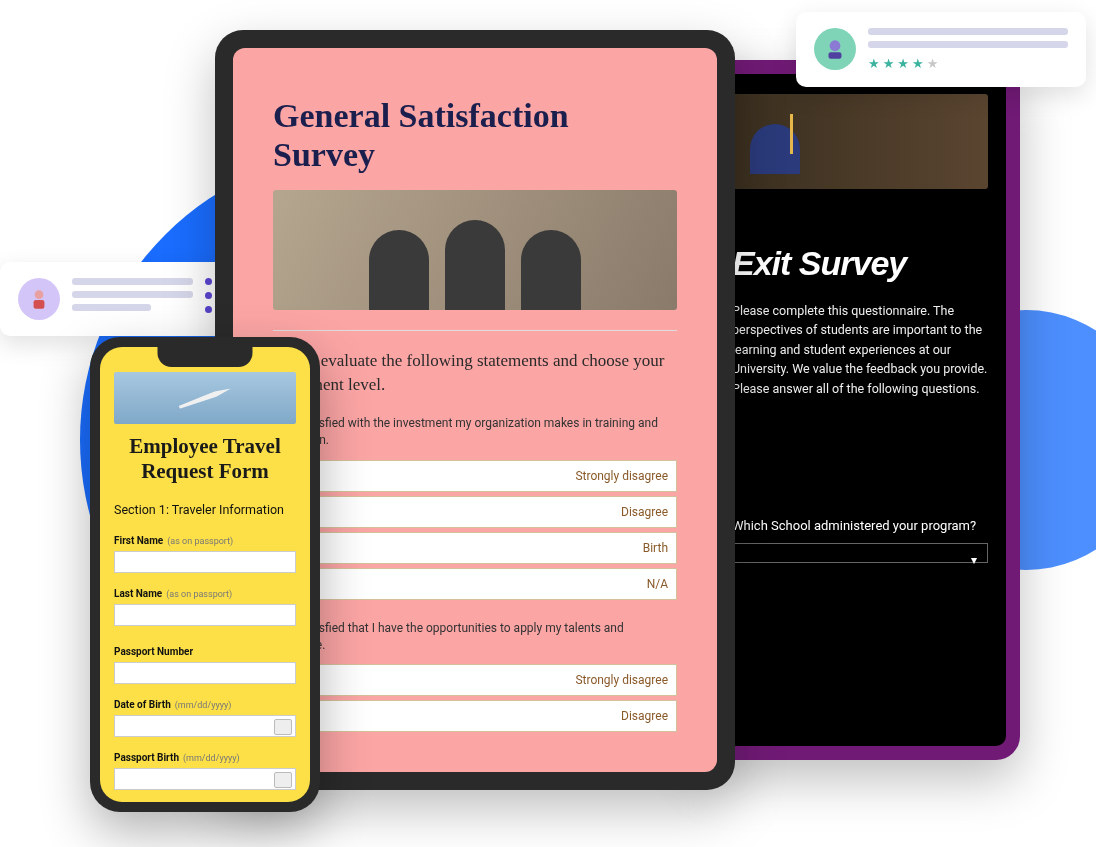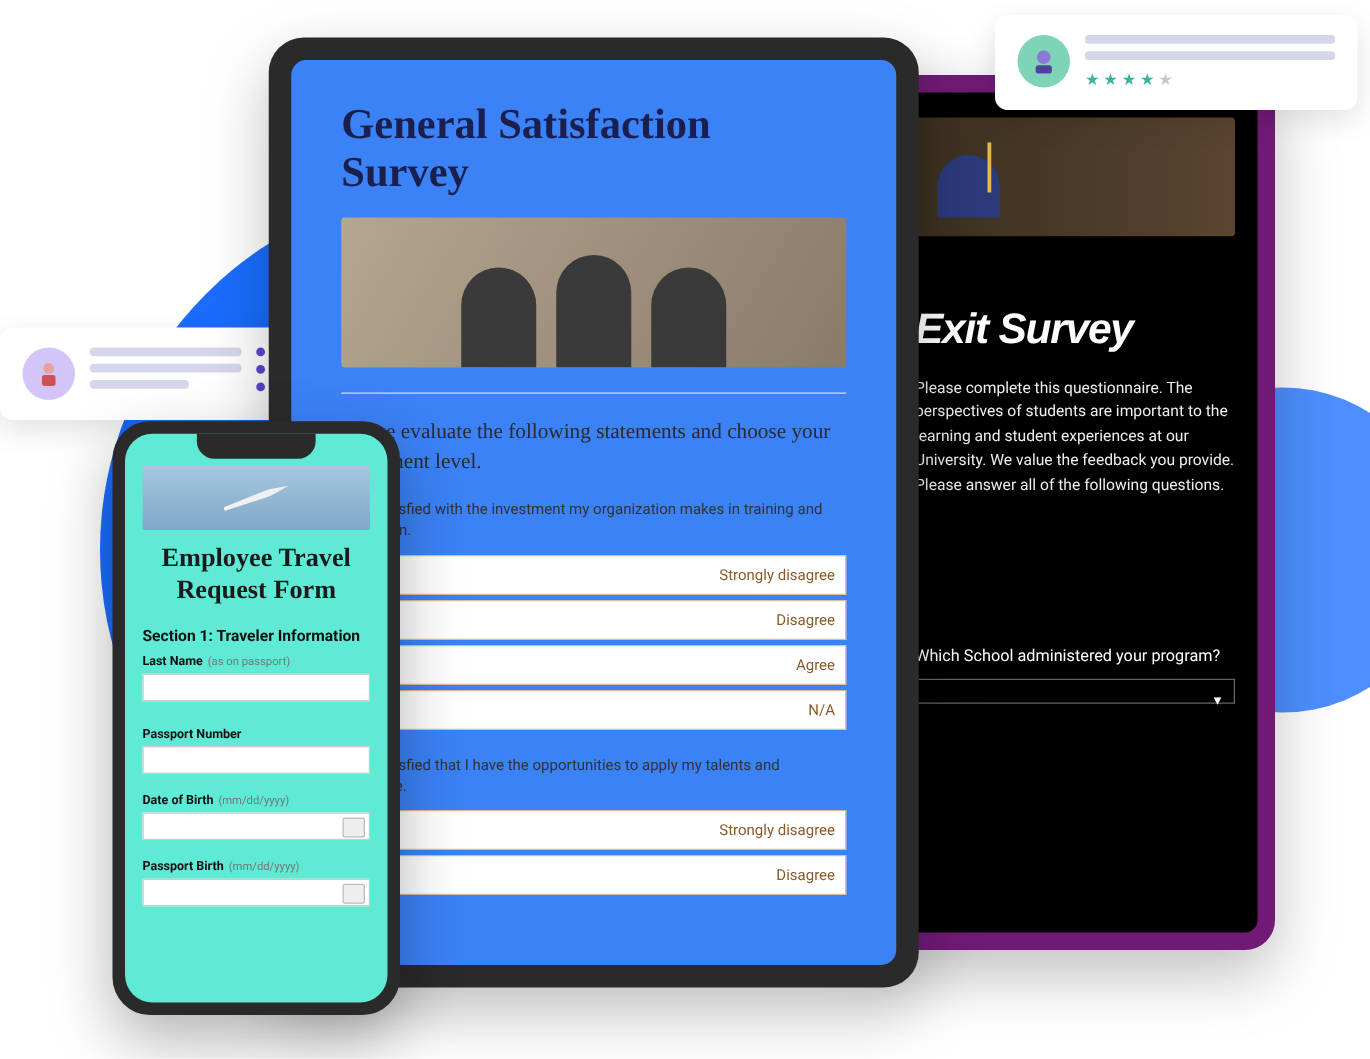--- a/index.html
+++ b/index.html
@@ -18,21 +18,21 @@
 .line{height:7px;background:#d6d6ea;border-radius:3px}
 .line.short{width:65%}
 .dots{display:flex;flex-direction:column;gap:7px;align-items:center}
 .dot{width:7px;height:7px;border-radius:50%;background:#5b47d4}
 .stars{display:flex;gap:3px;margin-top:2px}
 .star{color:#3bb39e;font-size:13px}
 .star.empty{color:#c8c8c8}
 
 
 .tablet{position:absolute;left:215px;top:30px;width:520px;height:760px;background:#2a2a2a;border-radius:28px;padding:18px;z-index:10;box-shadow:0 20px 50px rgba(0,0,0,.25)}
-.tablet-screen{background:#3b82f6;width:100%;height:100%;border-radius:12px;padding:32px 40px 0;overflow:hidden}
+.tablet-screen{background:#fca5a5;width:100%;height:100%;border-radius:12px;padding:48px 40px 0;overflow:hidden}
 .survey-title{font-family:Georgia,serif;font-size:34px;font-weight:700;color:#1a1f4d;line-height:1.15;margin-bottom:16px}
 .hero{width:100%;height:120px;background:linear-gradient(120deg,#b5a68f,#8a7a6a);border-radius:3px;margin-bottom:20px;display:flex;align-items:flex-end;justify-content:center;overflow:hidden;position:relative}
 .person{width:60px;height:80px;background:#3a3a3a;border-radius:30px 30px 0 0;margin:0 8px}
 .divider{border:none;border-top:1px solid #ddd;margin:10px 0 18px}
 .instruction{font-family:Georgia,serif;font-size:17px;color:#2a2a2a;line-height:1.4;margin-bottom:18px}
 .question{font-size:12px;color:#333;line-height:1.45;margin-bottom:10px}
 .options{display:flex;flex-direction:column;gap:4px;margin-bottom:20px}
 .option{border:1px solid #d4c09a;padding:8px;text-align:right;font-size:12px;color:#8a5a2a;cursor:pointer;background:#fff}
 
 
@@ -43,25 +43,25 @@
 .tassel{position:absolute;left:58px;top:20px;width:3px;height:40px;background:#e6b84c}
 .exit-title{font-family:Arial,sans-serif;font-size:34px;font-weight:900;color:#fff;margin-bottom:18px;font-style:italic;letter-spacing:-1px}
 .exit-para{font-size:12.5px;line-height:1.55;color:#eee;margin-bottom:120px}
 .exit-q{font-size:13px;color:#fff;margin-bottom:10px}
 .exit-select{width:100%;background:#000;border:1px solid #666;color:#fff;padding:9px;font-size:12px;margin-bottom:28px;position:relative}
 .exit-select::after{content:"▾";position:absolute;right:10px;color:#fff}
 
 
 .phone{position:absolute;left:90px;top:337px;width:230px;height:475px;background:#2a2a2a;border-radius:30px;padding:10px;z-index:12;box-shadow:0 20px 50px rgba(0,0,0,.3)}
 .notch{position:absolute;top:10px;left:50%;transform:translateX(-50%);width:95px;height:20px;background:#2a2a2a;border-radius:0 0 14px 14px;z-index:2}
-.phone-screen{background:#5eead4;width:100%;height:100%;border-radius:22px;padding:25px 14px 0;overflow:hidden;position:relative}
+.phone-screen{background:#fde047;width:100%;height:100%;border-radius:22px;padding:25px 14px 0;overflow:hidden;position:relative}
 .plane-img{width:100%;height:52px;background:linear-gradient(180deg,#a8c8e0 0%,#7fa8c8 100%);border-radius:2px;margin-bottom:10px;position:relative;overflow:hidden}
 .plane{position:absolute;left:50%;top:50%;transform:translate(-50%,-50%) rotate(-20deg);width:55px;height:14px;background:#f0f0f0;clip-path:polygon(0 40%,70% 30%,100% 50%,70% 70%,0 60%)}
 .phone-title{font-family:Georgia,serif;font-size:21px;font-weight:700;color:#1a1a1a;text-align:center;line-height:1.2;margin-bottom:18px}
-.section-h{font-size:12.5px;font-weight:700;color:#111;}
+.section-h{font-size:12.5px;font-weight:400;color:#111;margin-bottom:12px}
 .field{margin-bottom:9px}
 .field-label{font-size:10px;font-weight:700;color:#111;display:inline}
 .field-hint{font-size:9px;color:#777;font-weight:400}
 .field-input{width:100%;border:1px solid #ccc;height:22px;margin-top:3px;background:#fff;position:relative}
 .field-input.date::after{content:"";position:absolute;right:3px;top:3px;width:16px;height:14px;background:#eee;border:1px solid #bbb;border-radius:2px}
 </style>
 </head>
 <body>
 
 <div class="bg-circle"></div>
@@ -127,41 +127,46 @@
       <div class="person"></div>
         <div class="person" style="height:90px"></div>
         <div class="person"></div>
     </div>
     <hr class="divider">
     <p class="instruction">Please evaluate the following statements and choose your agreement level.</p>
     <p class="question">I am satisfied with the investment my organization makes in training and education.</p>
     <div class="options">
       <div class="option">Strongly disagree</div>
       <div class="option">Disagree</div>
-      <div class="option">Agree</div>
+      <div class="option">Birth</div>
       <div class="option">N/A</div>
     </div>
     <p class="question">I am satisfied that I have the opportunities to apply my talents and expertise.</p>
     <div class="options">
       <div class="option">Strongly disagree</div>
       <div class="option">Disagree</div>
 
     </div>
   </div>
 </div>
 
 <div class="phone">
   <div class="notch"></div>
   <div class="phone-screen">
     <div class="plane-img">
         <div class="plane"></div>
       </div>
     <h2 class="phone-title">Employee Travel Request Form</h2>
     <div class="section-h">Section 1: Traveler Information</div>
 
+    <div class="field">
+      <span class="field-label">First Name</span>
+      <span class="field-hint">(as on passport)</span>
+      <div class="field-input"></div>
+    </div>
     <div class="field">
       <span class="field-label">Last Name</span>
       <span class="field-hint">(as on passport)</span>
       <div class="field-input"></div>
     </div>
     <div class="field" style="margin-top:14px">
       <span class="field-label">Passport Number</span>
       <div class="field-input"></div>
     </div>
     <div class="field">

